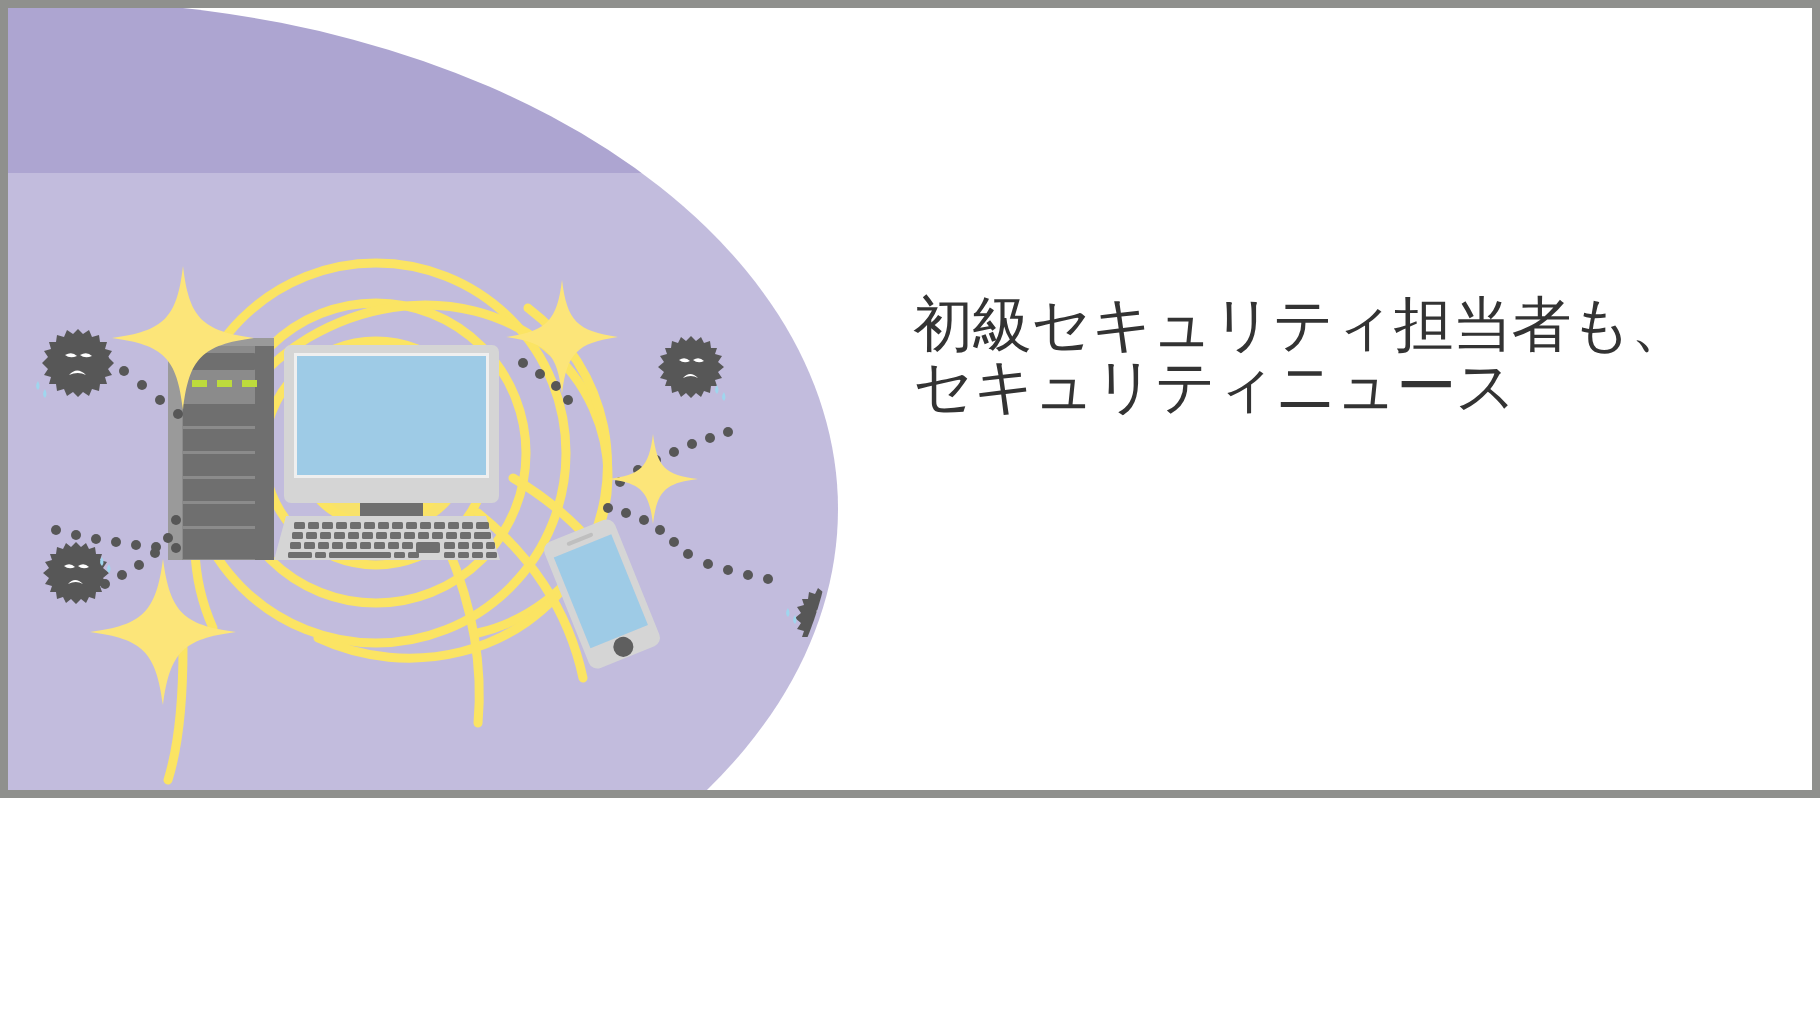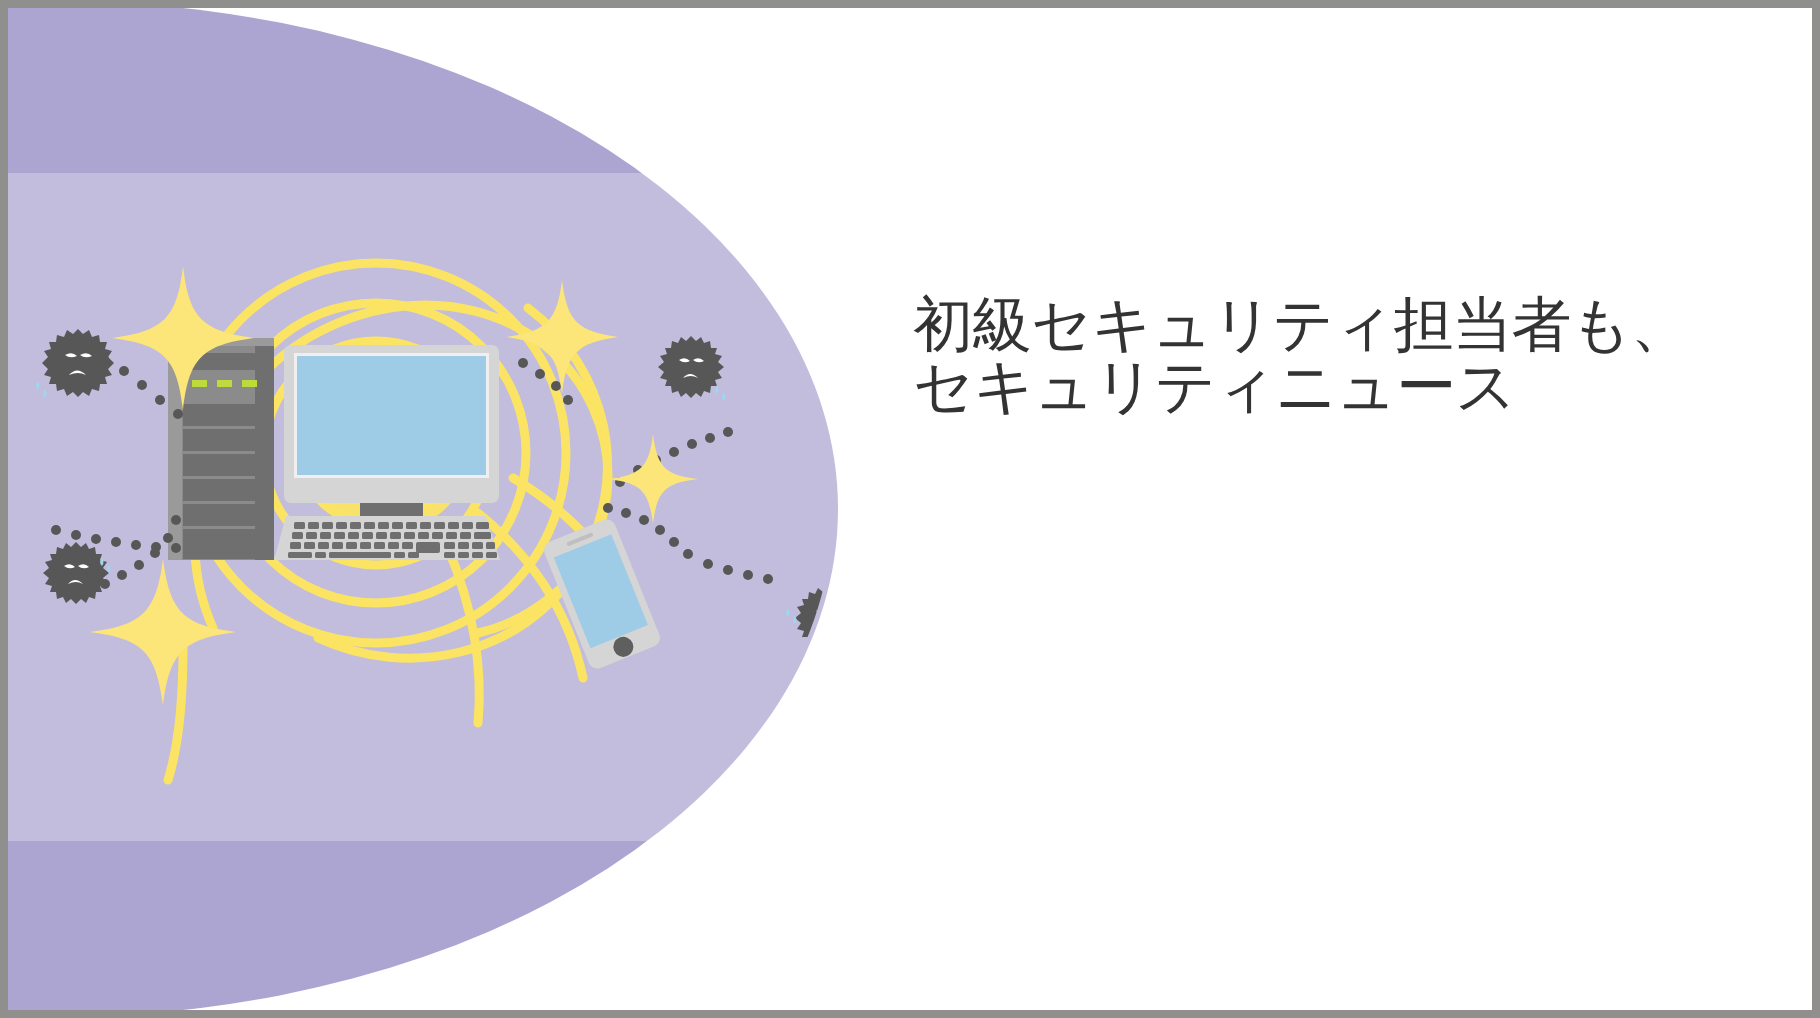--- a/index.html
+++ b/index.html
@@ -1,20 +1,20 @@
 <!DOCTYPE html>
 <html><head>
 <meta charset="utf-8">
 <style>
   html,body{margin:0;padding:0;background:#fff;}
   body{font-family:"DejaVu Sans","Liberation Sans",sans-serif;}
 
   #slide{
     position:relative;
-    width:1820px;height:1018px;
+    width:1820px;height:798px;
     background:#ffffff;
     border:8px solid #8f908d;
     box-sizing:border-box;
     overflow:hidden;
   }
 
   
   #art-panel{
     position:absolute;left:0;top:0;width:830px;height:1002px;
     overflow:hidden;

